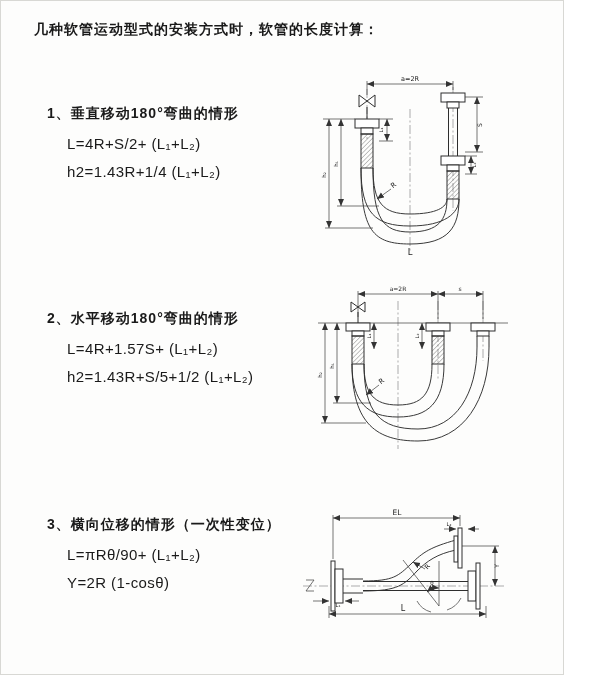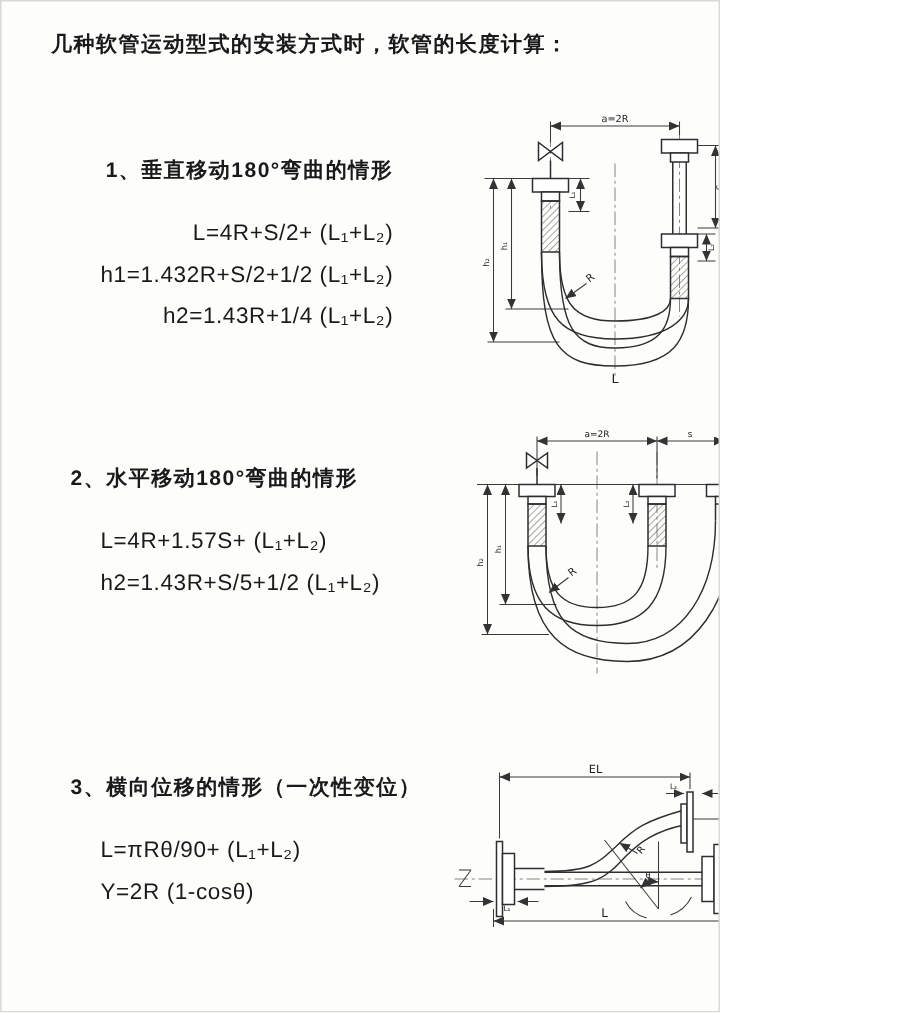--- a/index.html
+++ b/index.html
@@ -1,28 +1,28 @@
 <!DOCTYPE html>
 <html><head>
 <meta charset="utf-8">
 <style>
   html,body{margin:0;padding:0;background:#fff;}
   .page{
-    position:relative;width:480px;height:675px;background:#fdfdfc;
+    position:relative;width:564px;height:675px;background:#fdfdfc;
     border:1px solid #d8d8d4;box-sizing:border-box;overflow:hidden;
     font-family:"Liberation Sans","DejaVu Sans",sans-serif;color:#1a1a1a;
   }
   .title{
     position:absolute;left:33px;top:20px;font-size:14px;font-weight:bold;
     letter-spacing:1px;white-space:nowrap;
   }
   .section{position:absolute;left:46px;}
-  .sec1{top:104px;text-align:right;} .sec2{top:309px;} .sec3{top:515px;}
+  .sec1{top:104px;} .sec2{top:309px;} .sec3{top:515px;}
   .sec-heading{font-size:14px;font-weight:bold;letter-spacing:1px;white-space:nowrap;}
-  .formulas{margin-left:20px;margin-top:19px;font-size:15px;line-height:27.5px;
+  .formulas{margin-left:20px;margin-top:7px;font-size:15px;line-height:27.5px;
     letter-spacing:.4px;white-space:nowrap;}
   svg{position:absolute;overflow:visible;}
   .d1{left:308px;top:60px;} .d2{left:315px;top:280px;} .d3{left:298px;top:505px;}
   svg text{font-family:"DejaVu Sans","Liberation Sans",sans-serif;fill:#222;}
   .st{stroke:#2e2e2e;stroke-width:1;fill:none;}
   .stf{stroke:#2e2e2e;stroke-width:1;fill:#fff;}
   .dim{stroke:#3a3a3a;stroke-width:.7;fill:none;}
   .cl{stroke:#777;stroke-width:.6;fill:none;stroke-dasharray:9 2.5 2 2.5;}
   .hoseO{stroke:#2e2e2e;stroke-width:.95;fill:none;}
 </style>
@@ -30,21 +30,20 @@
 <body>
 
 <div class="page">
 
   <div class="title">几种软管运动型式的安装方式时，软管的长度计算：</div>
 
   <div class="section sec1">
     <div class="sec-heading">1、垂直移动180°弯曲的情形</div>
     <div class="formulas">
       <div>L=4R+S/2+ (L₁+L₂)</div>
-      <div>h1=1.432R+S/2+1/2 (L₁+L₂)</div>
       <div>h2=1.43R+1/4 (L₁+L₂)</div>
     </div>
   </div>
 
   <div class="section sec2">
     <div class="sec-heading">2、水平移动180°弯曲的情形</div>
     <div class="formulas">
       <div>L=4R+1.57S+ (L₁+L₂)</div>
       <div>h2=1.43R+S/5+1/2 (L₁+L₂)</div>
     </div>

